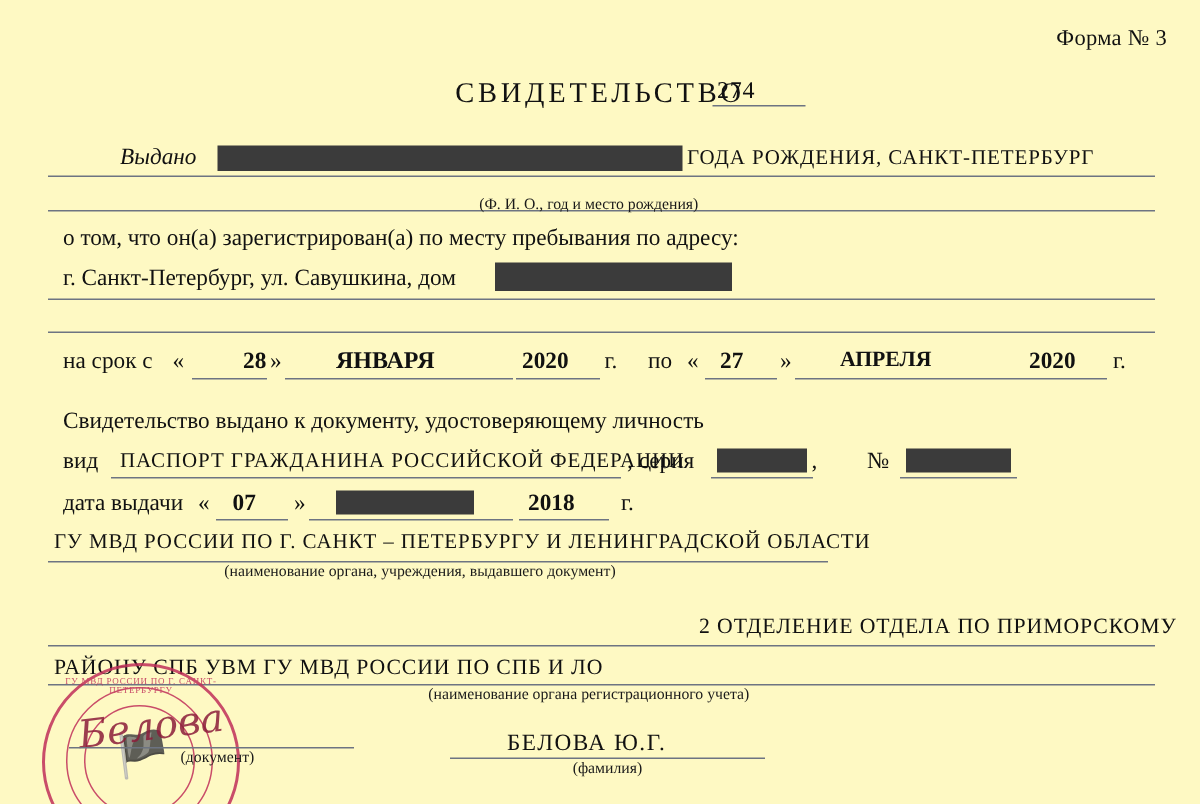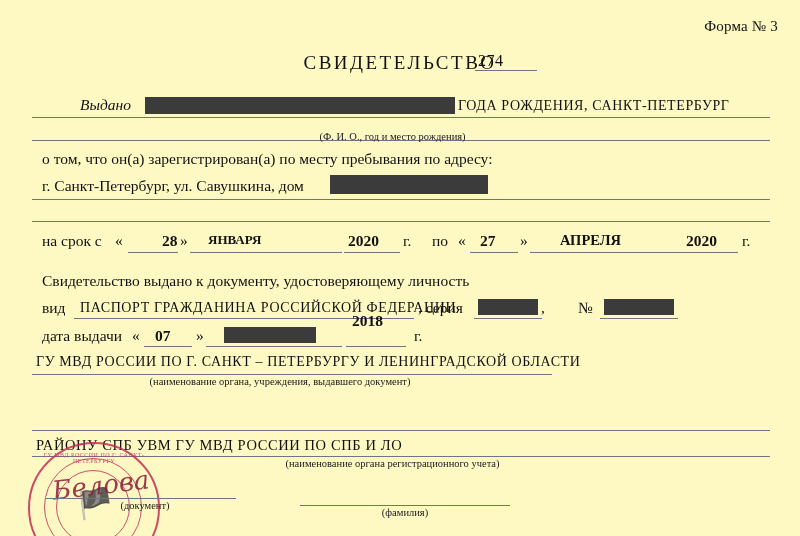--- a/index.html
+++ b/index.html
@@ -175,21 +175,21 @@
   <div class="text" style="left:42px; top:177px;">г. Санкт-Петербург, ул. Савушкина, дом</div>
   <div class="redact" style="left:330px; top:175px; width:158px; height:19px;"></div>
   <div class="rule" style="left:32px; top:199px; width:738px;"></div>
 
   <div class="rule" style="left:32px; top:221px; width:738px;"></div>
 
   <div class="text" style="left:42px; top:232px;">на срок с</div>
   <div class="text" style="left:115px; top:232px;">«</div>
   <div class="text bold" style="left:138px; top:232px;margin-left:24px;">28</div>
   <div class="text" style="left:180px; top:232px;">»</div>
-  <div class="text bold" style="left:208px; top:232px; font-size:13px;">ЯНВАРЯ</div>
+  <div class="text bold" style="left:224px; top:232px; font-size:16px;">ЯНВАРЯ</div>
   <div class="text bold" style="left:348px; top:232px;">2020</div>
   <div class="text" style="left:403px; top:232px;">г.</div>
   <div class="text" style="left:432px; top:232px;">по</div>
   <div class="text" style="left:458px; top:232px;">«</div>
   <div class="text bold" style="left:480px; top:232px;">27</div>
   <div class="text" style="left:520px; top:232px;">»</div>
   <div class="text bold" style="left:560px; top:232px; font-size:14.5px;">АПРЕЛЯ</div>
   <div class="text bold" style="left:686px; top:232px;">2020</div>
   <div class="text" style="left:742px; top:232px;">г.</div>
   <div class="rule" style="left:128px; top:252px; width:50px;"></div>
@@ -210,44 +210,46 @@
   <div class="redact" style="left:604px; top:299px; width:70px; height:16px;"></div>
   <div class="rule" style="left:74px; top:318px; width:340px;"></div>
   <div class="rule" style="left:474px; top:318px; width:68px;"></div>
   <div class="rule" style="left:600px; top:318px; width:78px;"></div>
 
   <div class="text" style="left:42px; top:327px;">дата выдачи</div>
   <div class="text" style="left:132px; top:327px;">«</div>
   <div class="text bold" style="left:155px; top:327px;">07</div>
   <div class="text" style="left:196px; top:327px;">»</div>
   <div class="redact" style="left:224px; top:327px; width:92px; height:16px;"></div>
-  <div class="text bold" style="left:352px; top:312px;">2018</div>
+  <div class="text bold" style="left:352px; top:327px;">2018</div>
   <div class="text" style="left:414px; top:327px;">г.</div>
   <div class="rule" style="left:144px; top:346px; width:48px;"></div>
   <div class="rule" style="left:206px; top:346px; width:136px;"></div>
   <div class="rule" style="left:346px; top:346px; width:60px;"></div>
 
   <div class="text mono-caps" style="left:36px; top:354px; font-size:14px;">ГУ  МВД  РОССИИ  ПО  Г. САНКТ – ПЕТЕРБУРГУ  И  ЛЕНИНГРАДСКОЙ ОБЛАСТИ</div>
   <div class="rule" style="left:32px; top:374px; width:520px;"></div>
   <div class="small" style="top:376px; width:560px; left:0;">(наименование органа, учреждения, выдавшего документ)</div>
 
+  <div class="text mono-caps" style="left:466px; top:410px; font-size:14.5px;">2 ОТДЕЛЕНИЕ ОТДЕЛА  ПО ПРИМОРСКОМУ</div>
   <div class="rule" style="left:32px; top:430px; width:738px;"></div>
   <div class="text mono-caps" style="left:36px; top:437px; font-size:14.5px;">РАЙОНУ СПБ УВМ  ГУ  МВД  РОССИИ  ПО СПБ  И  ЛО</div>
   <div class="rule" style="left:32px; top:456px; width:738px;"></div>
   <div class="small" style="top:458px;">(наименование органа регистрационного учета)</div>
 
   <div class="stamp">
     <div class="stamp-inner"></div>
     <div class="stamp-inner2"></div>
     <div class="stamp-text-top">ГУ МВД РОССИИ ПО Г. САНКТ-ПЕТЕРБУРГУ</div>
     <div class="stamp-eagle">🏴</div>
 
   </div>
 
   <div class="signature">Белова</div>
 
   <div class="rule" style="left:46px; top:498px; width:190px;"></div>
   <div class="small" style="top:500px; width:290px; left:0;">(документ)</div>
 
+  <div class="name-line" style="left:338px; top:487px;">БЕЛОВА Ю.Г.</div>
   <div class="rule" style="left:300px; top:505px; width:210px;"></div>
   <div class="small" style="top:507px; width:810px; left:0;">(фамилия)</div>
 
 </div>
 
 </body></html>

